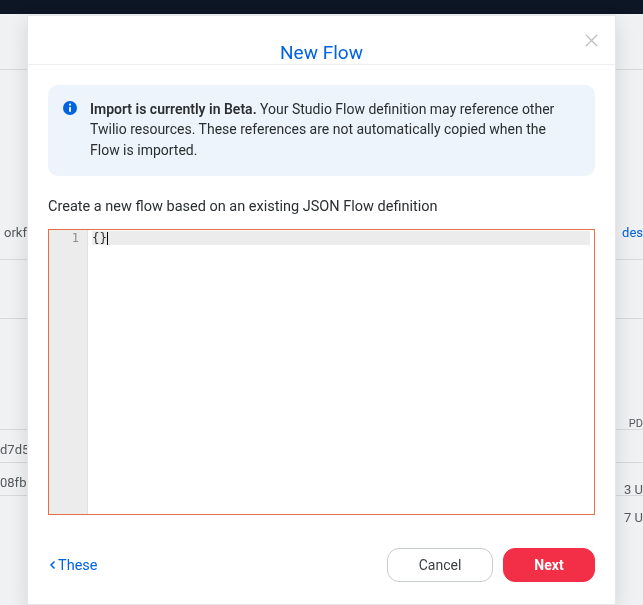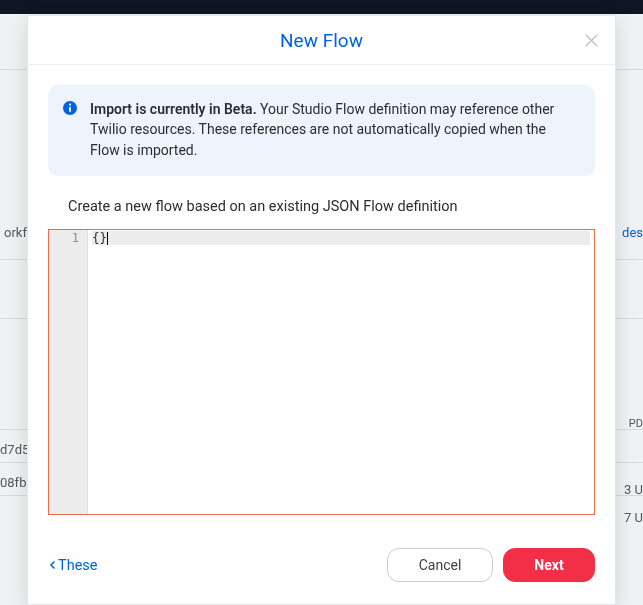--- a/index.html
+++ b/index.html
@@ -4,30 +4,30 @@
 <style>
   * { box-sizing: border-box; margin: 0; padding: 0; }
   html, body { width: 643px; height: 605px; font-family: -apple-system, BlinkMacSystemFont, "Segoe UI", Roboto, Helvetica, Arial, sans-serif; overflow: hidden; }
   .bg-top { position: absolute; top: 0; left: 0; right: 0; height: 14px; background: #0e1726; }
   .bg-page { position: absolute; top: 14px; left: 0; right: 0; bottom: 0; background: #f5f6f7; }
   .bg-row-border { position: absolute; left: 0; right: 0; height: 1px; background: #dcdee0; }
   .bg-text { position: absolute; font-size: 13px; color: #565b5e; white-space: nowrap; }
   .bg-text.blue { color: #0263e0; }
   .modal-overlay { position: absolute; inset: 0; background: rgba(0,0,0,0.02); }
   .modal { position: absolute; top: 15px; left: 27px; right: 27px; bottom: 0; background: #fff; border: 1px solid #e4e6e8; border-radius: 2px; box-shadow: 0 6px 20px rgba(0,0,0,0.12); display: flex; flex-direction: column; }
-  .modal-header { position: relative; height: 49px; display: flex; align-items: center; justify-content: center; border-bottom: 1px solid #eceef0; }
+  .modal-header { position: relative; height: 49px; display: flex; align-items: flex-end; justify-content: center; border-bottom: 1px solid #eceef0; }
   .modal-title { font-size: 19px; font-weight: 400; color: #0263e0; }
   .modal-close { position: absolute; right: 12px; top: 12px; width: 24px; height: 24px; display: flex; align-items: center; justify-content: center; cursor: pointer; color: #b7bcc0; }
   .modal-close svg { width: 15px; height: 15px; stroke: currentColor; }
   .modal-body { padding: 20px 20px 0 20px; flex: 1; display: flex; flex-direction: column; }
   .info-banner { background: #eef4fb; border-radius: 10px; padding: 14px 16px 16px 42px; position: relative; color: #2a2e31; font-size: 14px; line-height: 1.45; }
   .info-icon { position: absolute; left: 14px; top: 15px; width: 16px; height: 16px; }
   .info-icon svg { width: 16px; height: 16px; }
   .info-banner strong { font-weight: 600; }
-  .desc { margin-top: 22px; font-size: 14.5px; color: #2a2e31; margin-left: 20px; }
+  .desc { margin-top: 22px; font-size: 14.5px; color: #2a2e31; }
   .editor { margin-top: 14px; border: 1px solid #e86f45; height: 286px; display: flex; background: #fff; position: relative; }
   .gutter { width: 39px; background: #ececec; border-right: 1px solid #e0e0e0; padding-top: 1px; }
   .gutter-line { height: 14px; line-height: 14px; font-family: Menlo, Consolas, monospace; font-size: 12px; color: #8a8f93; text-align: right; padding-right: 8px; }
   .code { flex: 1; font-family: Menlo, Consolas, monospace; font-size: 12.5px; padding: 1px 4px; position: relative; }
   .code-line { height: 14px; line-height: 14px; background: #ececec; color: #2a2e31; white-space: pre; }
   .cursor { display: inline-block; width: 1px; height: 13px; background: #000; vertical-align: text-bottom; margin-left: 0; }
   .modal-footer { display: flex; align-items: center; padding: 18px 20px 22px 20px; gap: 10px; }
   .back-link { color: #0263e0; font-size: 14.5px; cursor: pointer; display: flex; align-items: center; gap: 0; }
   .back-link svg { width: 10px; height: 10px; stroke: #0263e0; }
   .spacer { flex: 1; }

